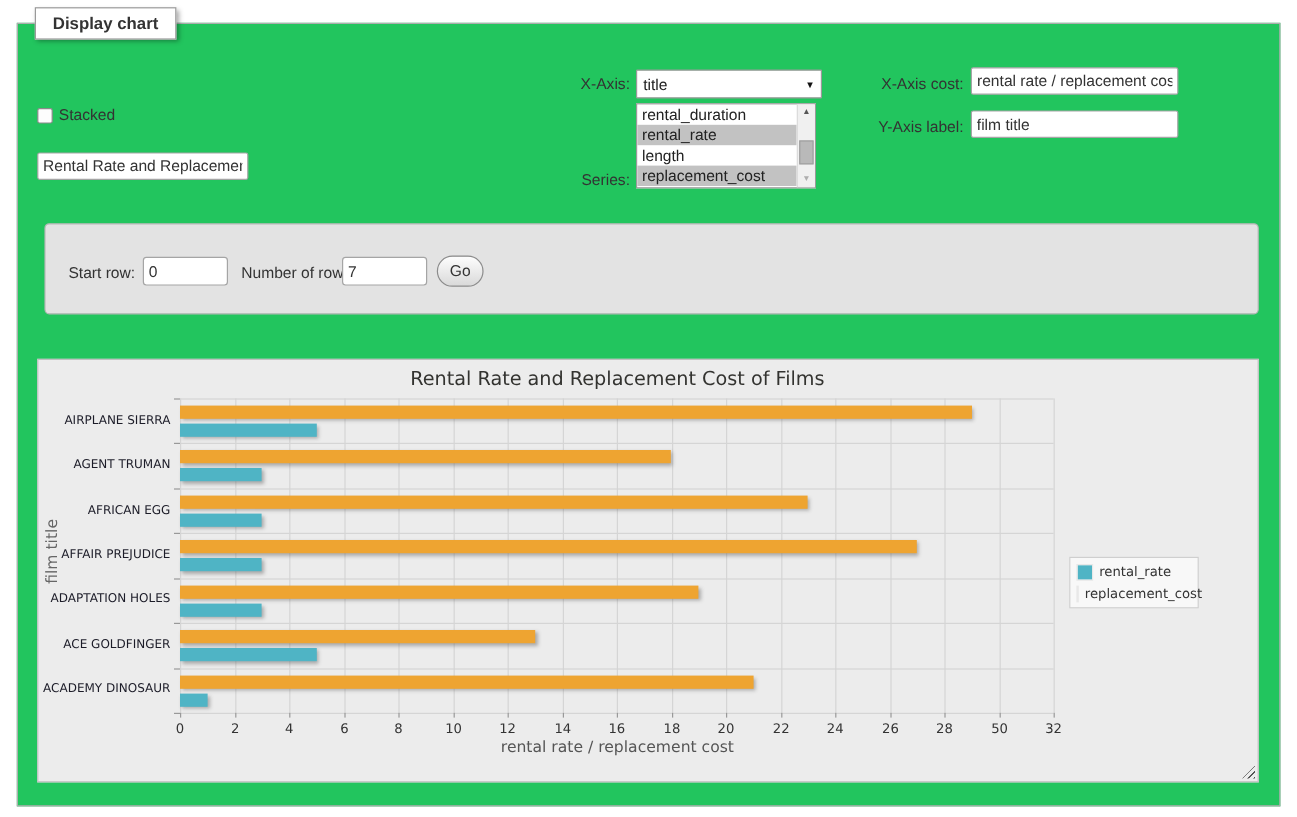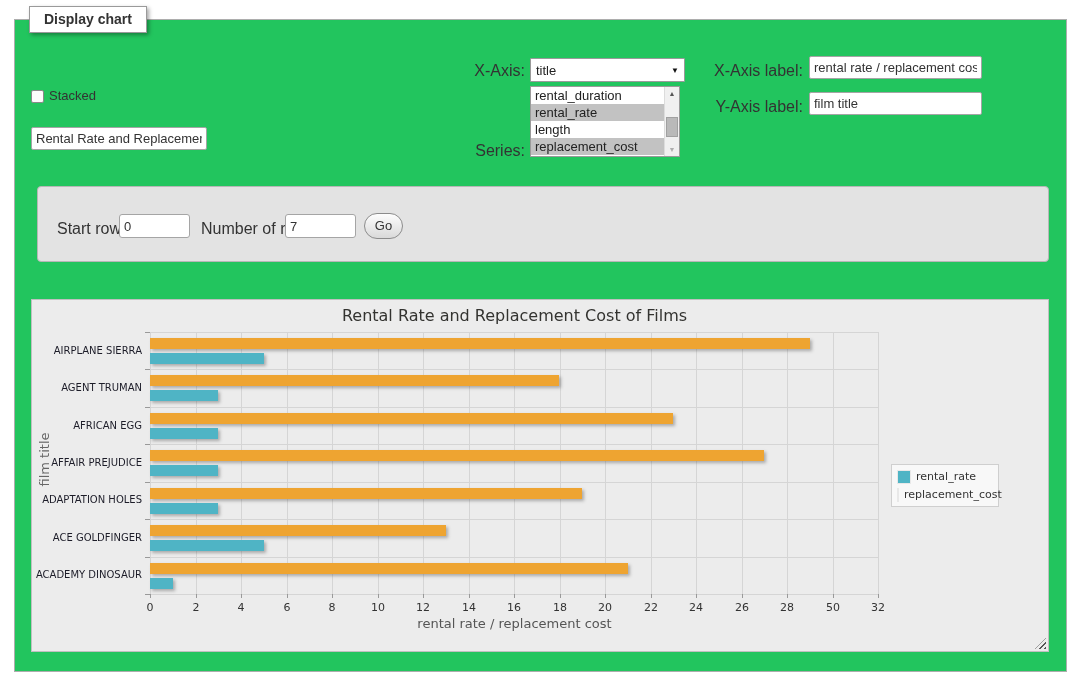--- a/index.html
+++ b/index.html
@@ -6,21 +6,21 @@
   html,body { width:1081px; height:681px; background:#fff; font-family:"Liberation Sans", sans-serif; }
   .page { position:relative; width:1081px; height:681px; overflow:hidden; }
 
   
   .fieldset { position:absolute; left:14px; top:19px; width:1053px; height:653px;
               border:1px solid #adadad; background:#22c55e; }
   .legend-tab { position:absolute; left:14px; top:-14px; background:#ffffff; border:1px solid #9a9a9a;
                 padding:4px 14px 5px 14px; font-size:14px; font-weight:bold; color:#333;
                 box-shadow:2px 2px 4px rgba(0,0,0,0.35); }
 
-  .lbl { position:absolute; font-size:16px; color:#333; white-space:nowrap; }
+  .lbl { position:absolute; font-size:13px; color:#333; white-space:nowrap; }
   .r-lbl { text-align:right; }
 
   
   .radio-group { position:absolute; left:16px; top:38px; display:flex; gap:14px; align-items:center; }
   .radio-opt { display:flex; align-items:center; gap:4px; font-size:13px; color:#333; cursor:default; }
   .radio-circle { width:13px; height:13px; border-radius:50%; border:1px solid #6e6e6e; background:#fdfdfd; position:relative; }
   .radio-circle.checked::after { content:""; position:absolute; left:3px; top:3px; width:5px; height:5px;
                                  border-radius:50%; background:#3a3a3a; }
   .check-row { position:absolute; left:16px; top:68px; display:flex; align-items:flex-end; gap:5px; font-size:13px; color:#333; }
   .checkbox { width:13px; height:13px; border:1px solid #8a8a8a; border-radius:2px; background:#fdfdfd; }
@@ -109,21 +109,21 @@
         <div class="list-item">length</div>
         <div class="list-item selected">replacement_cost</div>
       </div>
       <div class="scrollbar">
         <div class="scroll-btn scroll-up">▲</div>
         <div class="scroll-thumb"></div>
         <div class="scroll-btn scroll-down">▼</div>
       </div>
     </div>
 
-    <div class="lbl r-lbl" style="left:688px; top:42px; width:100px;">X-Axis label:</div>
+    <div class="lbl r-lbl" style="left:688px; top:42px; width:100px;">X-Axis cost:</div>
     <input class="txt" style="left: 794px; top: 36px; width: 173px; height: 23px;" value="rental rate / replacement cost">
     <div class="lbl r-lbl" style="left:688px; top:78px; width:100px;">Y-Axis label:</div>
     <input class="txt" style="left: 794px; top: 72px; width: 173px; height: 23px;" value="film title">
 
     <div class="row-panel">
       <div class="lbl" style="left:19px; top:33px;">Start row:</div>
       <input class="txt" style="left: 81px; top: 27px; width: 71px; height: 24px; border-radius: 3px;" value="0">
       <div class="lbl" style="left:163px; top:33px;">Number of rows:</div>
       <input class="txt" style="left: 247px; top: 27px; width: 71px; height: 24px; border-radius: 3px;" value="7">
       <div class="go-btn">Go</div>

